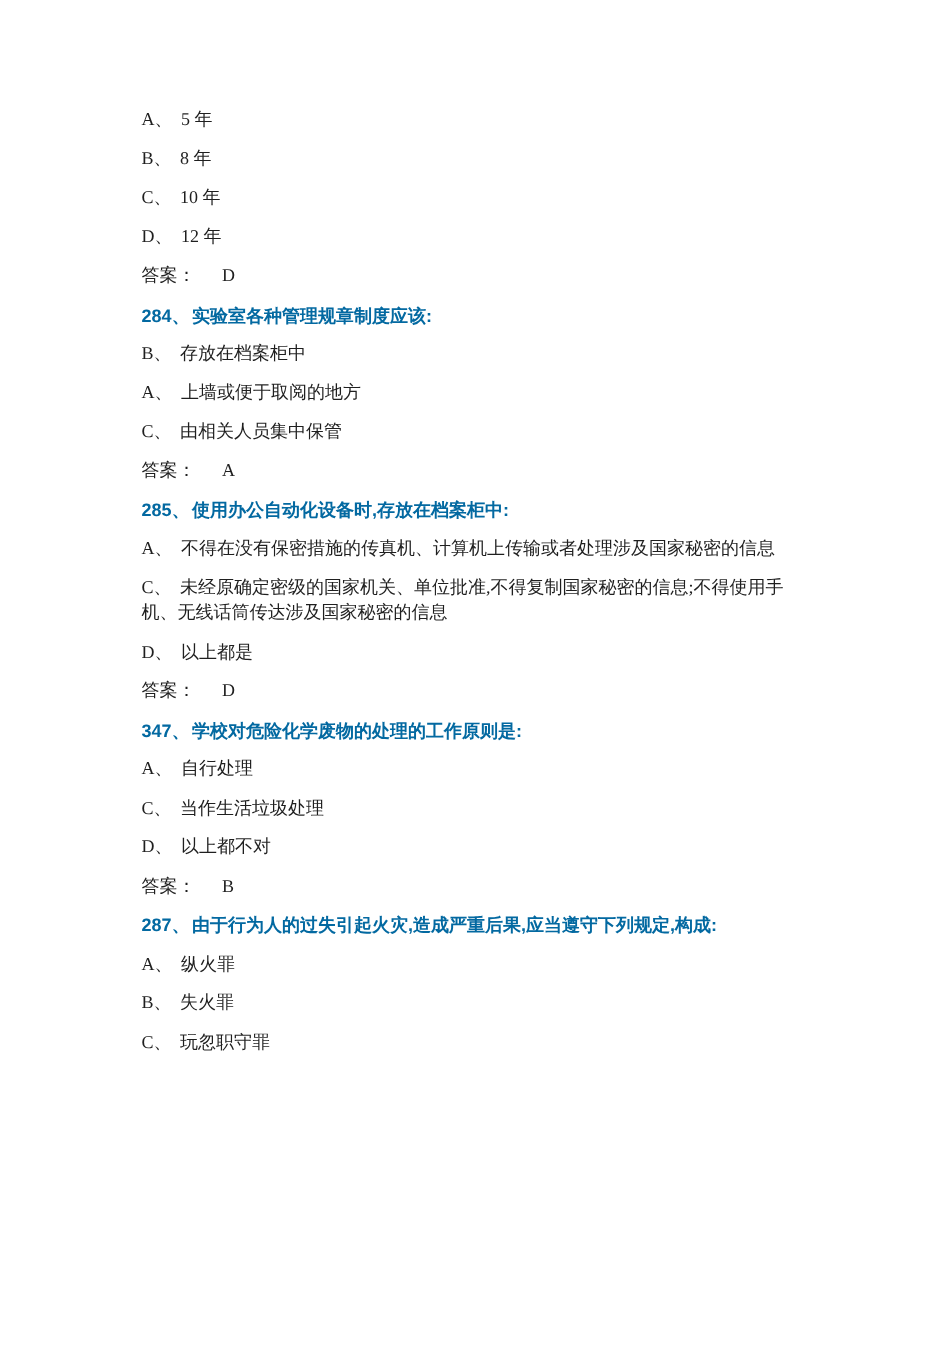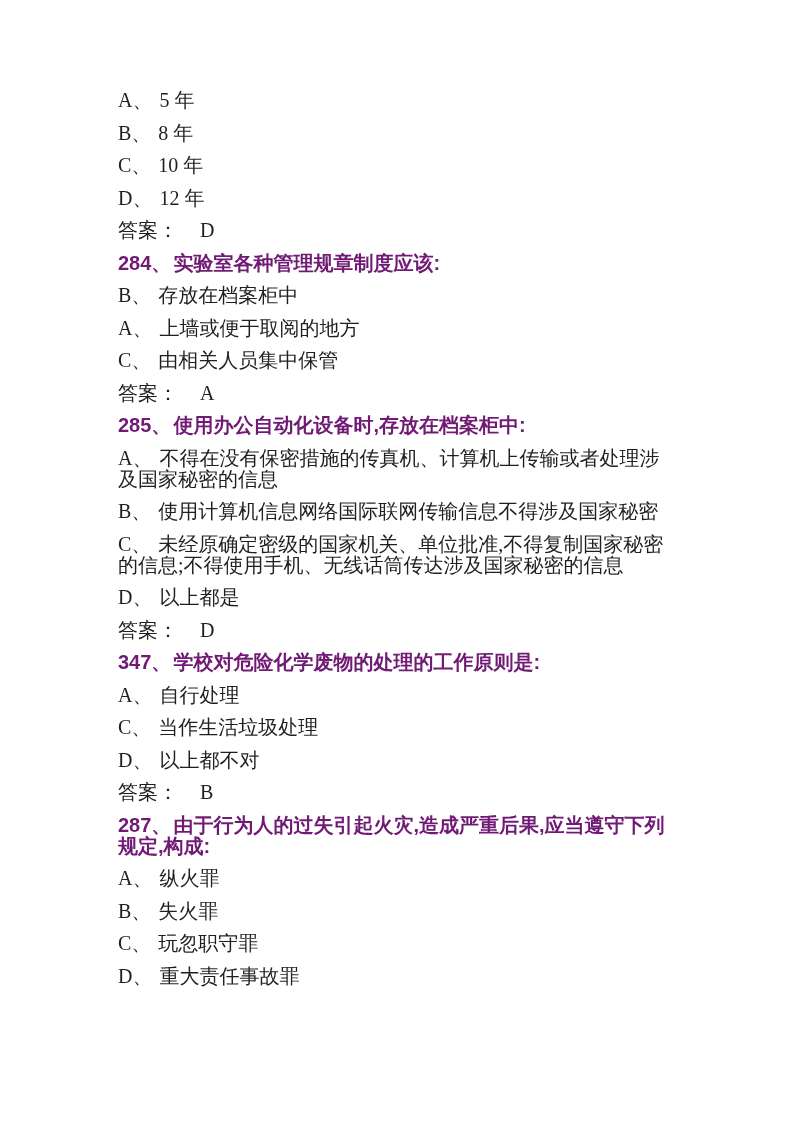--- a/index.html
+++ b/index.html
@@ -14,28 +14,28 @@
     background: #ffffff;
     overflow: hidden;
     font-family: "Liberation Serif", "DejaVu Serif", serif;
     color: #1f1f1f;
   }
   .content {
     padding: 90px 117px 0 118px;
   }
   .content p {
     margin: 0 0 11.5px 0;
-    font-size: 20px;
+    font-size: 15px;
     line-height: 21px;
     word-break: break-all;
   }
   .q-title {
     font-family: "Liberation Sans", "DejaVu Sans", sans-serif;
     font-weight: bold;
-    color: #701a75;
+    color: #0369a1;
     font-size: 16.5px;
   }
   .q-num {
     padding-right: 2px;
   }
   .opt-label {
     margin-right: 7px;
   }
   .ans-label {
     margin-right: 22px;
@@ -57,33 +57,31 @@
       <section class="question">
     <p class="q-title"><span class="q-num">284、</span><span class="q-text">实验室各种管理规章制度应该:</span></p>
   <p class="option"><span class="opt-label">B、</span><span class="opt-text">存放在档案柜中</span></p>
         <p class="option"><span class="opt-label">A、</span><span class="opt-text">上墙或便于取阅的地方</span></p>
         <p class="option"><span class="opt-label">C、</span><span class="opt-text">由相关人员集中保管</span></p>
         <p class="answer"><span class="ans-label">答案：</span><span class="ans-value">A</span></p>
       </section>
       <section class="question">
     <p class="q-title"><span class="q-num">285、</span><span class="q-text">使用办公自动化设备时,存放在档案柜中:</span></p>
   <p class="option"><span class="opt-label">A、</span><span class="opt-text">不得在没有保密措施的传真机、计算机上传输或者处理涉及国家秘密的信息</span></p>
-        <p class="option"><span class="opt-label">B、</span><span class="opt-text">使用计算机信息网络国际联网传输信息不得涉及国家秘密</span></p>
         <p class="option"><span class="opt-label">C、</span><span class="opt-text">未经原确定密级的国家机关、单位批准,不得复制国家秘密的信息;不得使用手机、无线话筒传达涉及国家秘密的信息</span></p>
         <p class="option"><span class="opt-label">D、</span><span class="opt-text">以上都是</span></p>
         <p class="answer"><span class="ans-label">答案：</span><span class="ans-value">D</span></p>
       </section>
       <section class="question">
     <p class="q-title"><span class="q-num">347、</span><span class="q-text">学校对危险化学废物的处理的工作原则是:</span></p>
   <p class="option"><span class="opt-label">A、</span><span class="opt-text">自行处理</span></p>
         <p class="option"><span class="opt-label">C、</span><span class="opt-text">当作生活垃圾处理</span></p>
         <p class="option"><span class="opt-label">D、</span><span class="opt-text">以上都不对</span></p>
         <p class="answer"><span class="ans-label">答案：</span><span class="ans-value">B</span></p>
       </section>
       <section class="question">
     <p class="q-title"><span class="q-num">287、</span><span class="q-text">由于行为人的过失引起火灾,造成严重后果,应当遵守下列规定,构成:</span></p>
   <p class="option"><span class="opt-label">A、</span><span class="opt-text">纵火罪</span></p>
         <p class="option"><span class="opt-label">B、</span><span class="opt-text">失火罪</span></p>
         <p class="option"><span class="opt-label">C、</span><span class="opt-text">玩忽职守罪</span></p>
-        <p class="option"><span class="opt-label">D、</span><span class="opt-text">重大责任事故罪</span></p>
       </section>
     </div>
 </div>
 
 </body></html>

